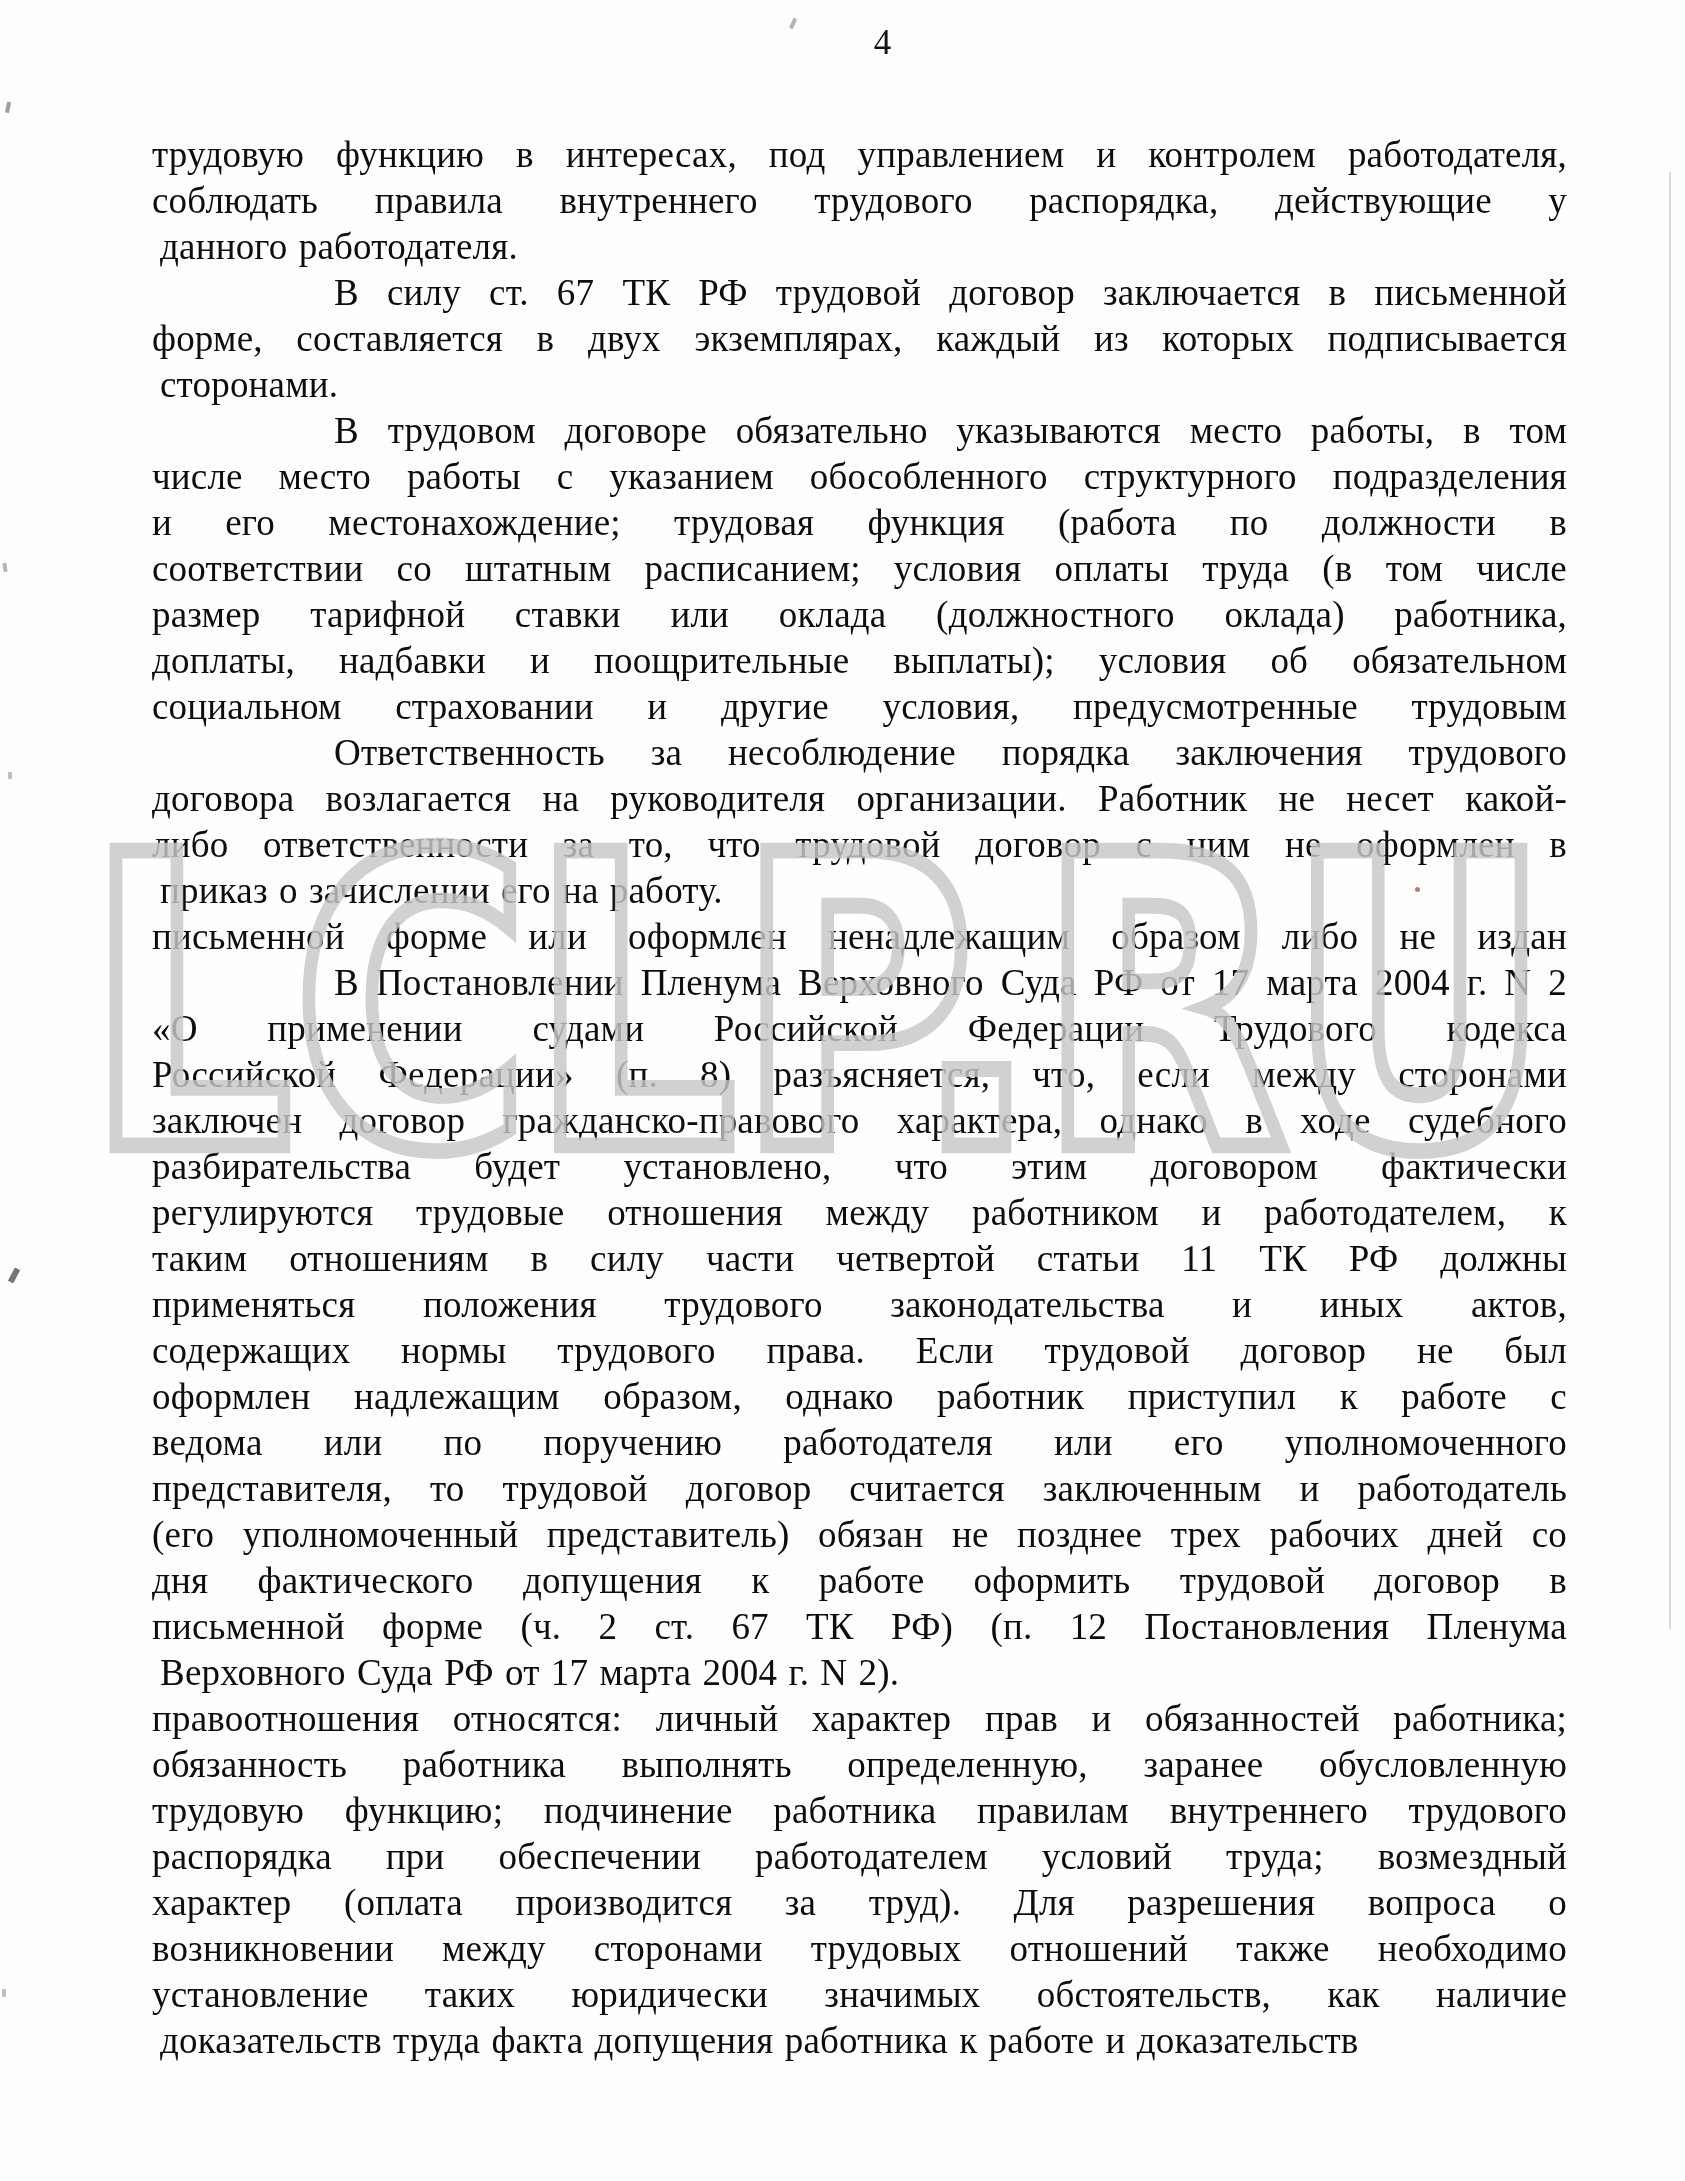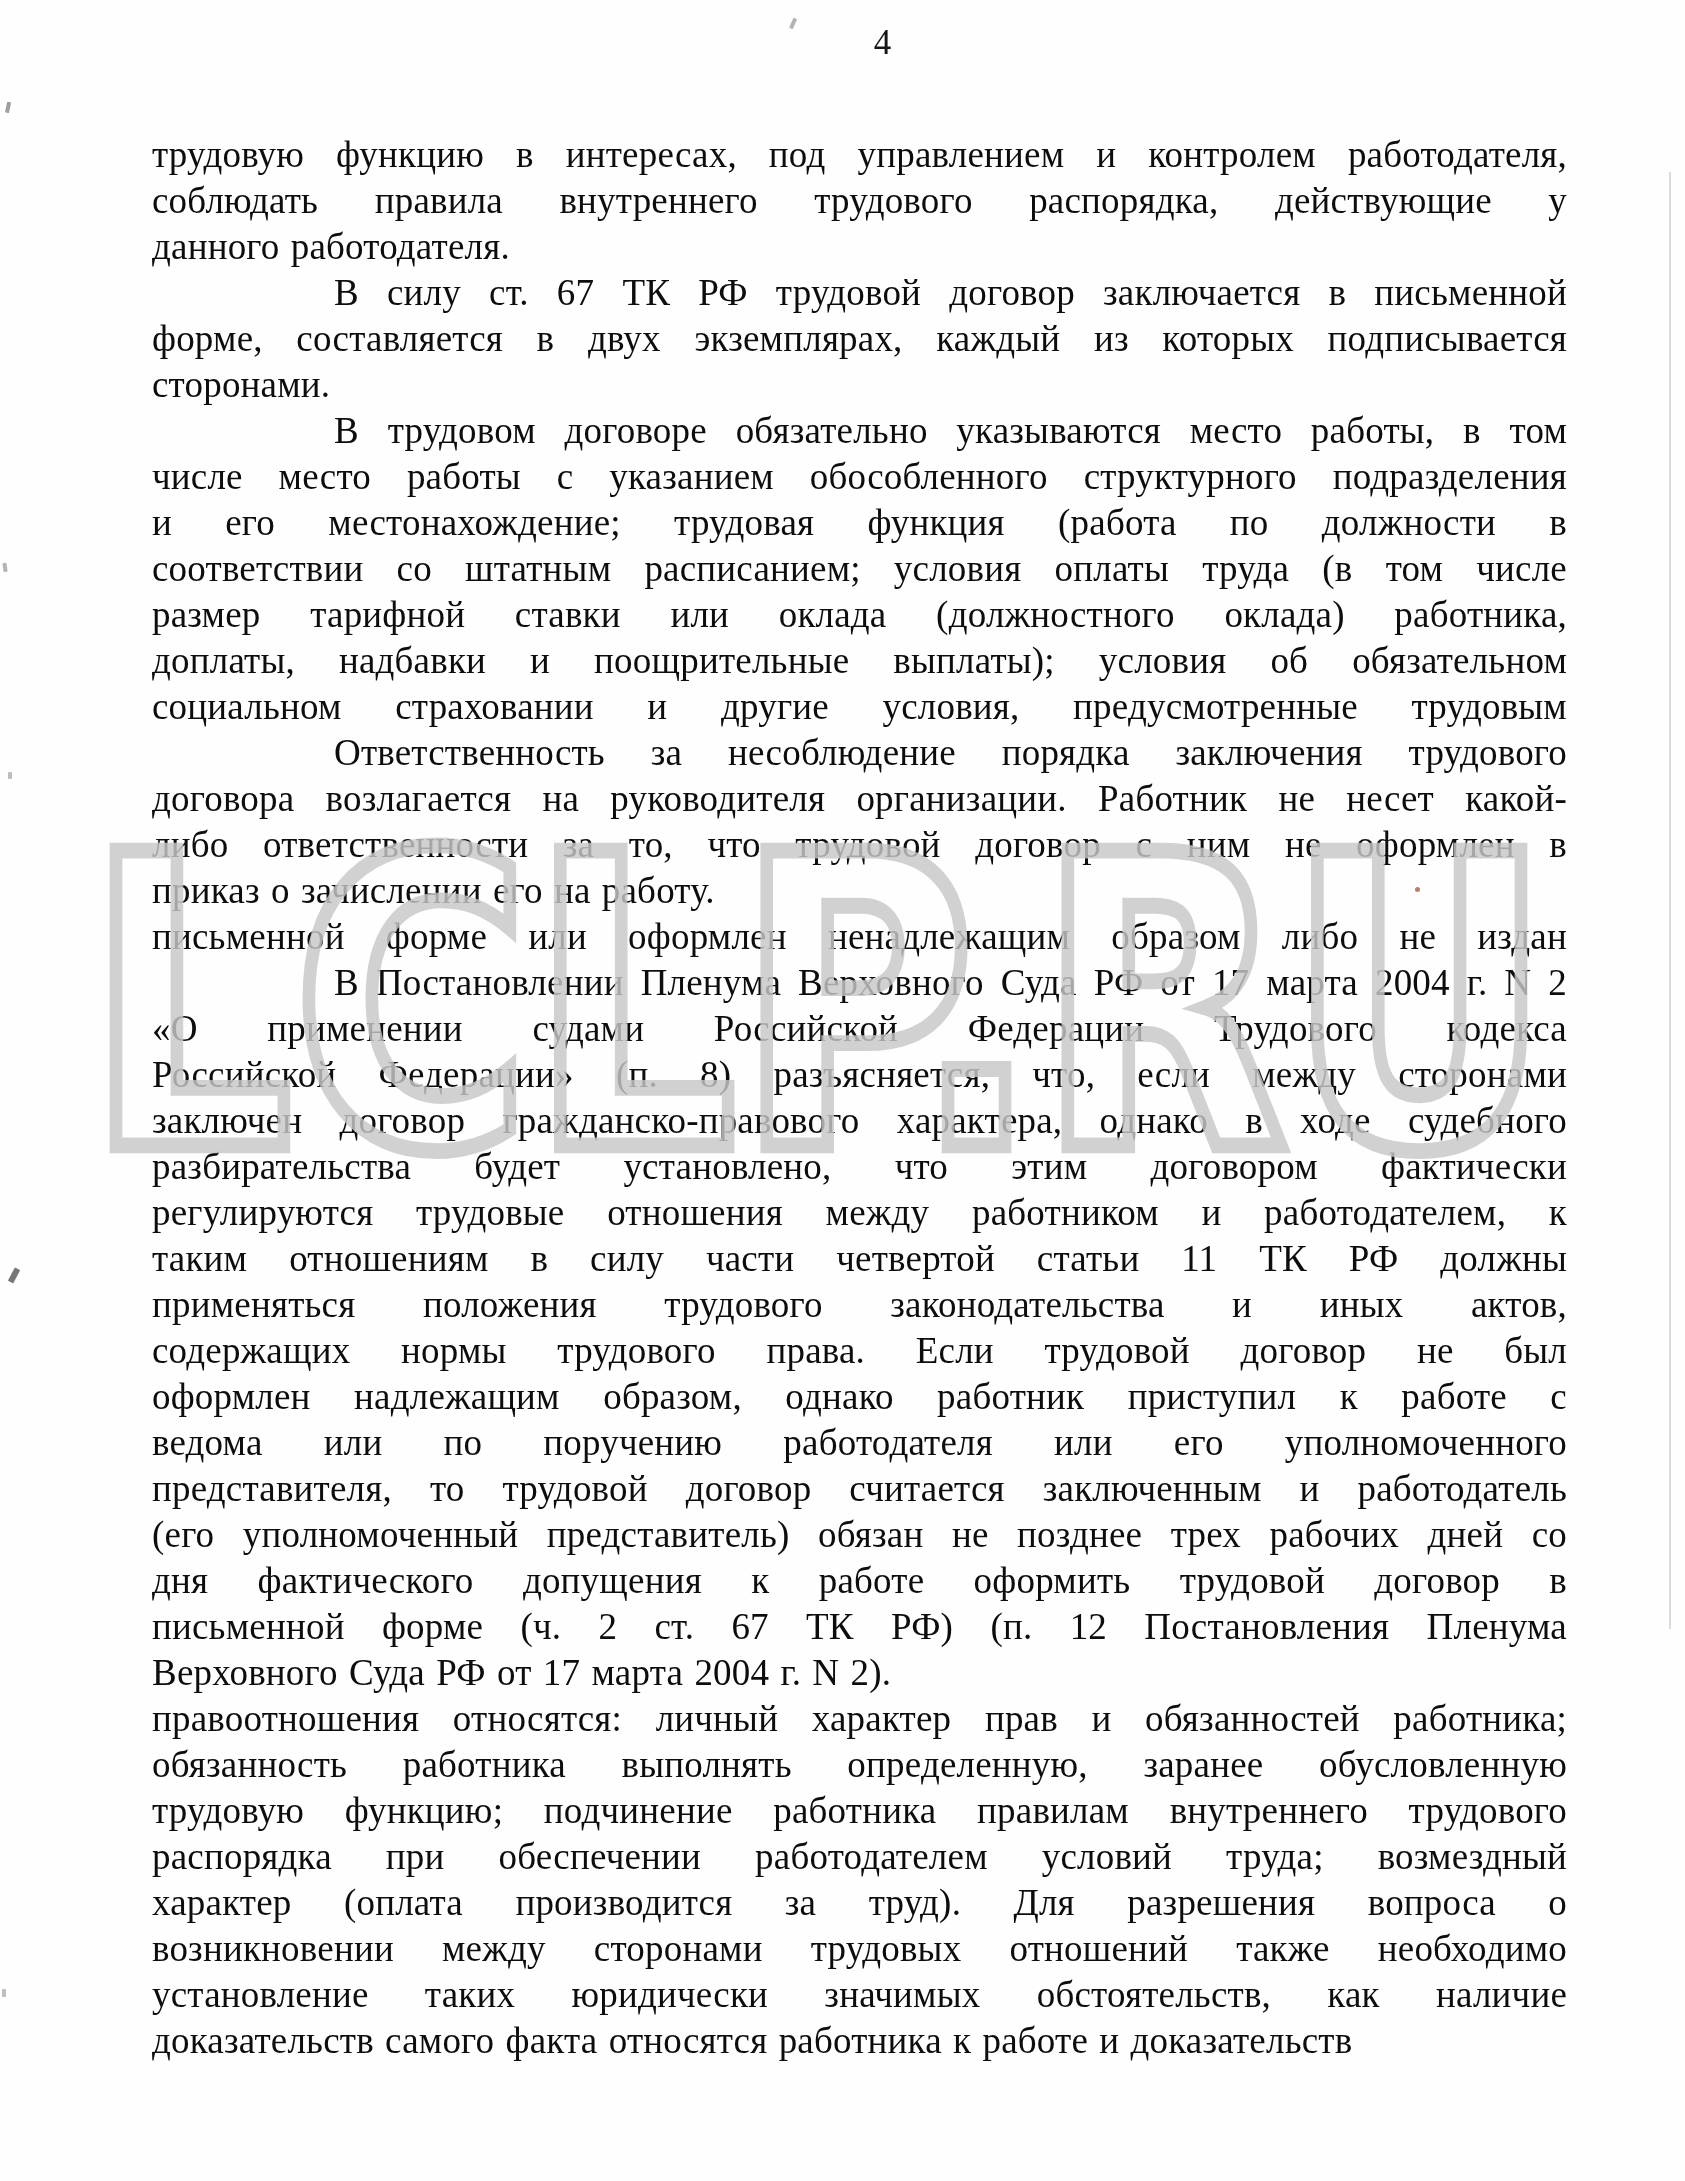--- a/index.html
+++ b/index.html
@@ -36,20 +36,21 @@
     word-spacing: 1.8px;
   }
   .line {
     text-align: justify;
     text-align-last: justify;
     white-space: normal;
     min-height: 46px;
   }
   .line.last {
     text-align-last: left;
+    margin-left: 8px;
   }
   .line.indent {
     text-indent: 182px;
   }
   
   .watermark {
     position: absolute;
     left: 81px;
     top: 836px;
     width: 1475px;
@@ -124,21 +125,21 @@
       <div class="line">дня фактического допущения к работе оформить трудовой договор в</div>
       <div class="line">письменной форме (ч. 2 ст. 67 ТК РФ) (п. 12 Постановления Пленума</div>
       <div class="line last">Верховного Суда РФ от 17 марта 2004 г. N 2).</div>
       <div class="line">правоотношения относятся: личный характер прав и обязанностей работника;</div>
       <div class="line">обязанность работника выполнять определенную, заранее обусловленную</div>
       <div class="line">трудовую функцию; подчинение работника правилам внутреннего трудового</div>
       <div class="line">распорядка при обеспечении работодателем условий труда; возмездный</div>
       <div class="line">характер (оплата производится за труд). Для разрешения вопроса о</div>
       <div class="line">возникновении между сторонами трудовых отношений также необходимо</div>
       <div class="line">установление таких юридически значимых обстоятельств, как наличие</div>
-      <div class="line last">доказательств самого факта относятся работника к работе и доказательств</div>
+      <div class="line last">доказательств труда факта допущения работника к работе и доказательств</div>
     </div>
 
   <svg class="watermark" viewBox="0 0 1680 380" preserveAspectRatio="none" aria-hidden="true">
     <text x="840" y="352" text-anchor="middle" font-family="DejaVu Sans, sans-serif" font-weight="bold" font-size="460" fill="none" stroke="#c8c8c8" stroke-width="18" textLength="1668" lengthAdjust="spacingAndGlyphs">LCLP.RU</text>
   </svg>
 
   <div class="scan-edge-line"></div>
   <div class="speckle sp1"></div>
   <div class="speckle sp2"></div>
   <div class="speckle sp3"></div>

